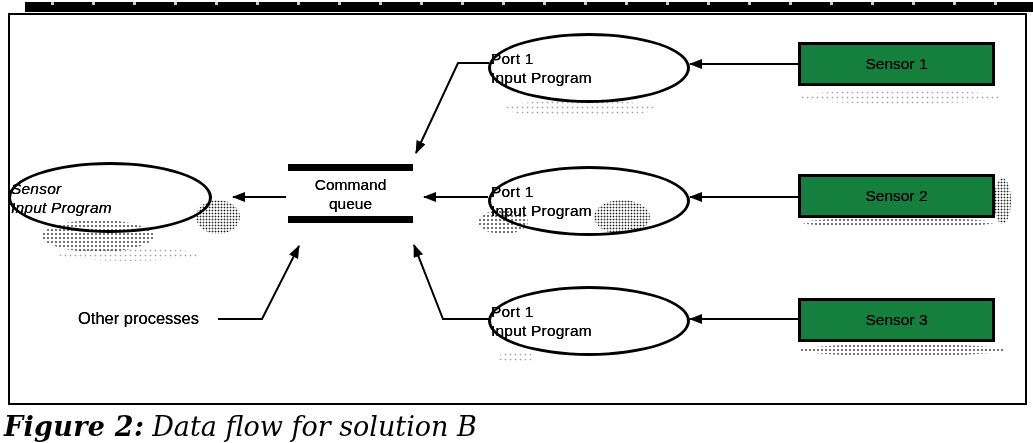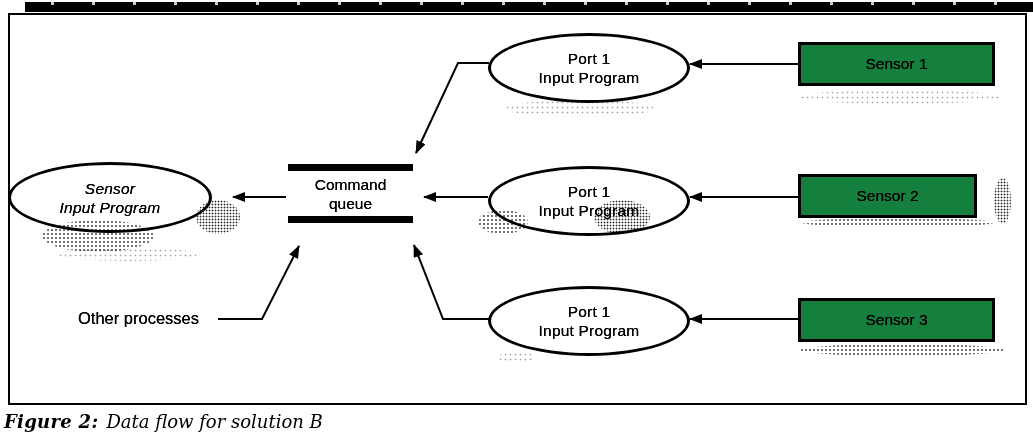--- a/index.html
+++ b/index.html
@@ -16,21 +16,21 @@
   }
   
   .frame { position:absolute; left:8px; top:13px; width:1019px; height:392px; border:2px solid #000; box-sizing:border-box; }
 
   
   svg.wires { position:absolute; left:0; top:0; pointer-events:none; }
 
   
   .ellipse {
     position:absolute; border:3px solid #000; border-radius:50%;
-    display:flex; flex-direction:column; align-items:center; justify-content:center;
+    display:flex; flex-direction:column; align-items:flex-start; justify-content:center;
     text-align:center; font-size:15.5px; line-height:19px; background:#fff;
     letter-spacing:.2px; text-shadow:0 0 .5px #000;
   }
   .box {
     position:absolute; border:3px solid #000; background:#15803d;
     display:flex; align-items:center; justify-content:center;
     font-size:15.5px; text-shadow:0 0 .5px #000; box-sizing:border-box;
   }
   .cq-bar { position:absolute; background:#000; }
   .cq-text {
@@ -43,21 +43,21 @@
   .stipple {
     position:absolute;
     background-image: radial-gradient(#000 0.8px, transparent 1.1px);
     background-size:4px 4px; border-radius:50%;
   }
   .dense  { opacity:.85; background-size:3px 3px; }
   .medium { opacity:.55; }
   .sparse { opacity:.35; background-size:5px 5px; }
 
   
-  .caption { position:absolute; left:4px; top:411px; font-family:"DejaVu Serif","Liberation Serif",serif; font-size:18px; white-space:nowrap; }
+  .caption { position:absolute; left:4px; top:411px; font-family:"DejaVu Serif","Liberation Serif",serif; font-size:27px; white-space:nowrap; }
   .caption .prefix { font-weight:bold; font-style:italic; letter-spacing:.3px; margin-right:8px; }
   .caption .rest { font-style:italic; }
 </style>
 </head>
 <body>
 
 <div class="page">
 
   <div class="topbar"></div>
   <div class="frame"></div>
@@ -101,21 +101,21 @@
     <span>Input Program</span>
   </div>
   <div class="ellipse" style="left:488px; top:286px; width:196px; height:64px;">
     <span>Port 1</span>
     <span>Input Program</span>
   </div>
 
   <div class="box" style="left:798px; top:42px; width:197px; height:44px;">
     <span>Sensor 1</span>
   </div>
-  <div class="box" style="left:798px; top:174px; width:179px; height:44px;">
+  <div class="box" style="left:798px; top:174px; width:197px; height:44px;">
     <span>Sensor 2</span>
   </div>
   <div class="box" style="left:798px; top:298px; width:197px; height:44px;">
     <span>Sensor 3</span>
   </div>
 
   <div class="floating-label" style="left:78px; top:309px;">Other processes</div>
 
   <div class="stipple sparse" style="left:505px; top:100px; width:150px; height:17px;"></div>
   <div class="stipple dense" style="left:594px; top:200px; width:56px; height:34px;"></div>

